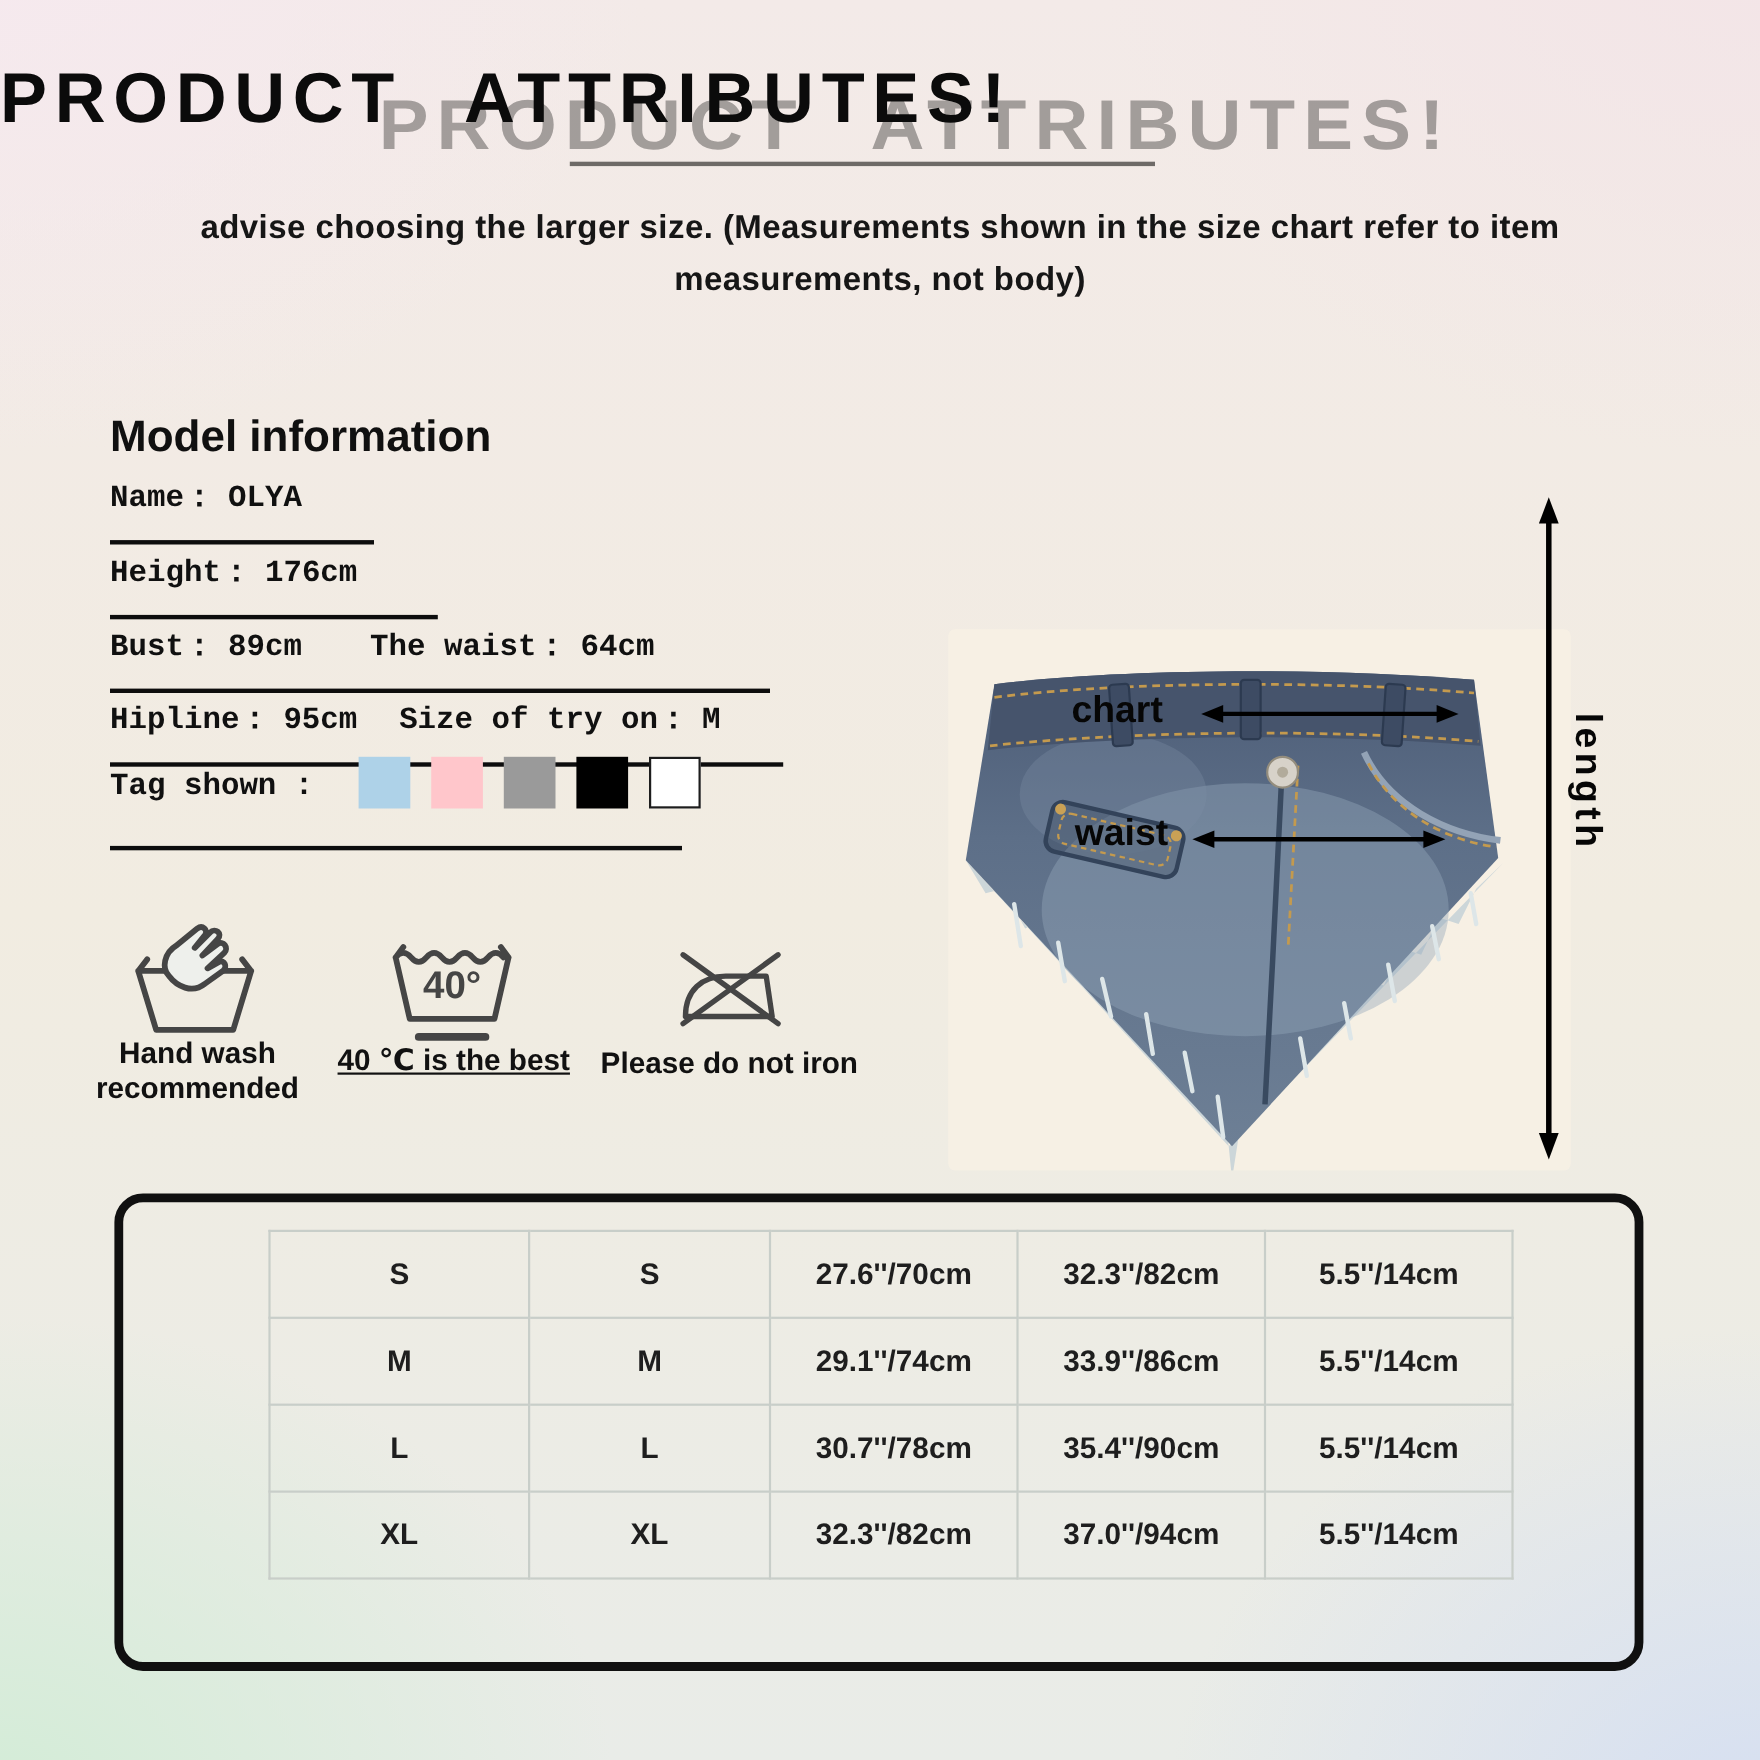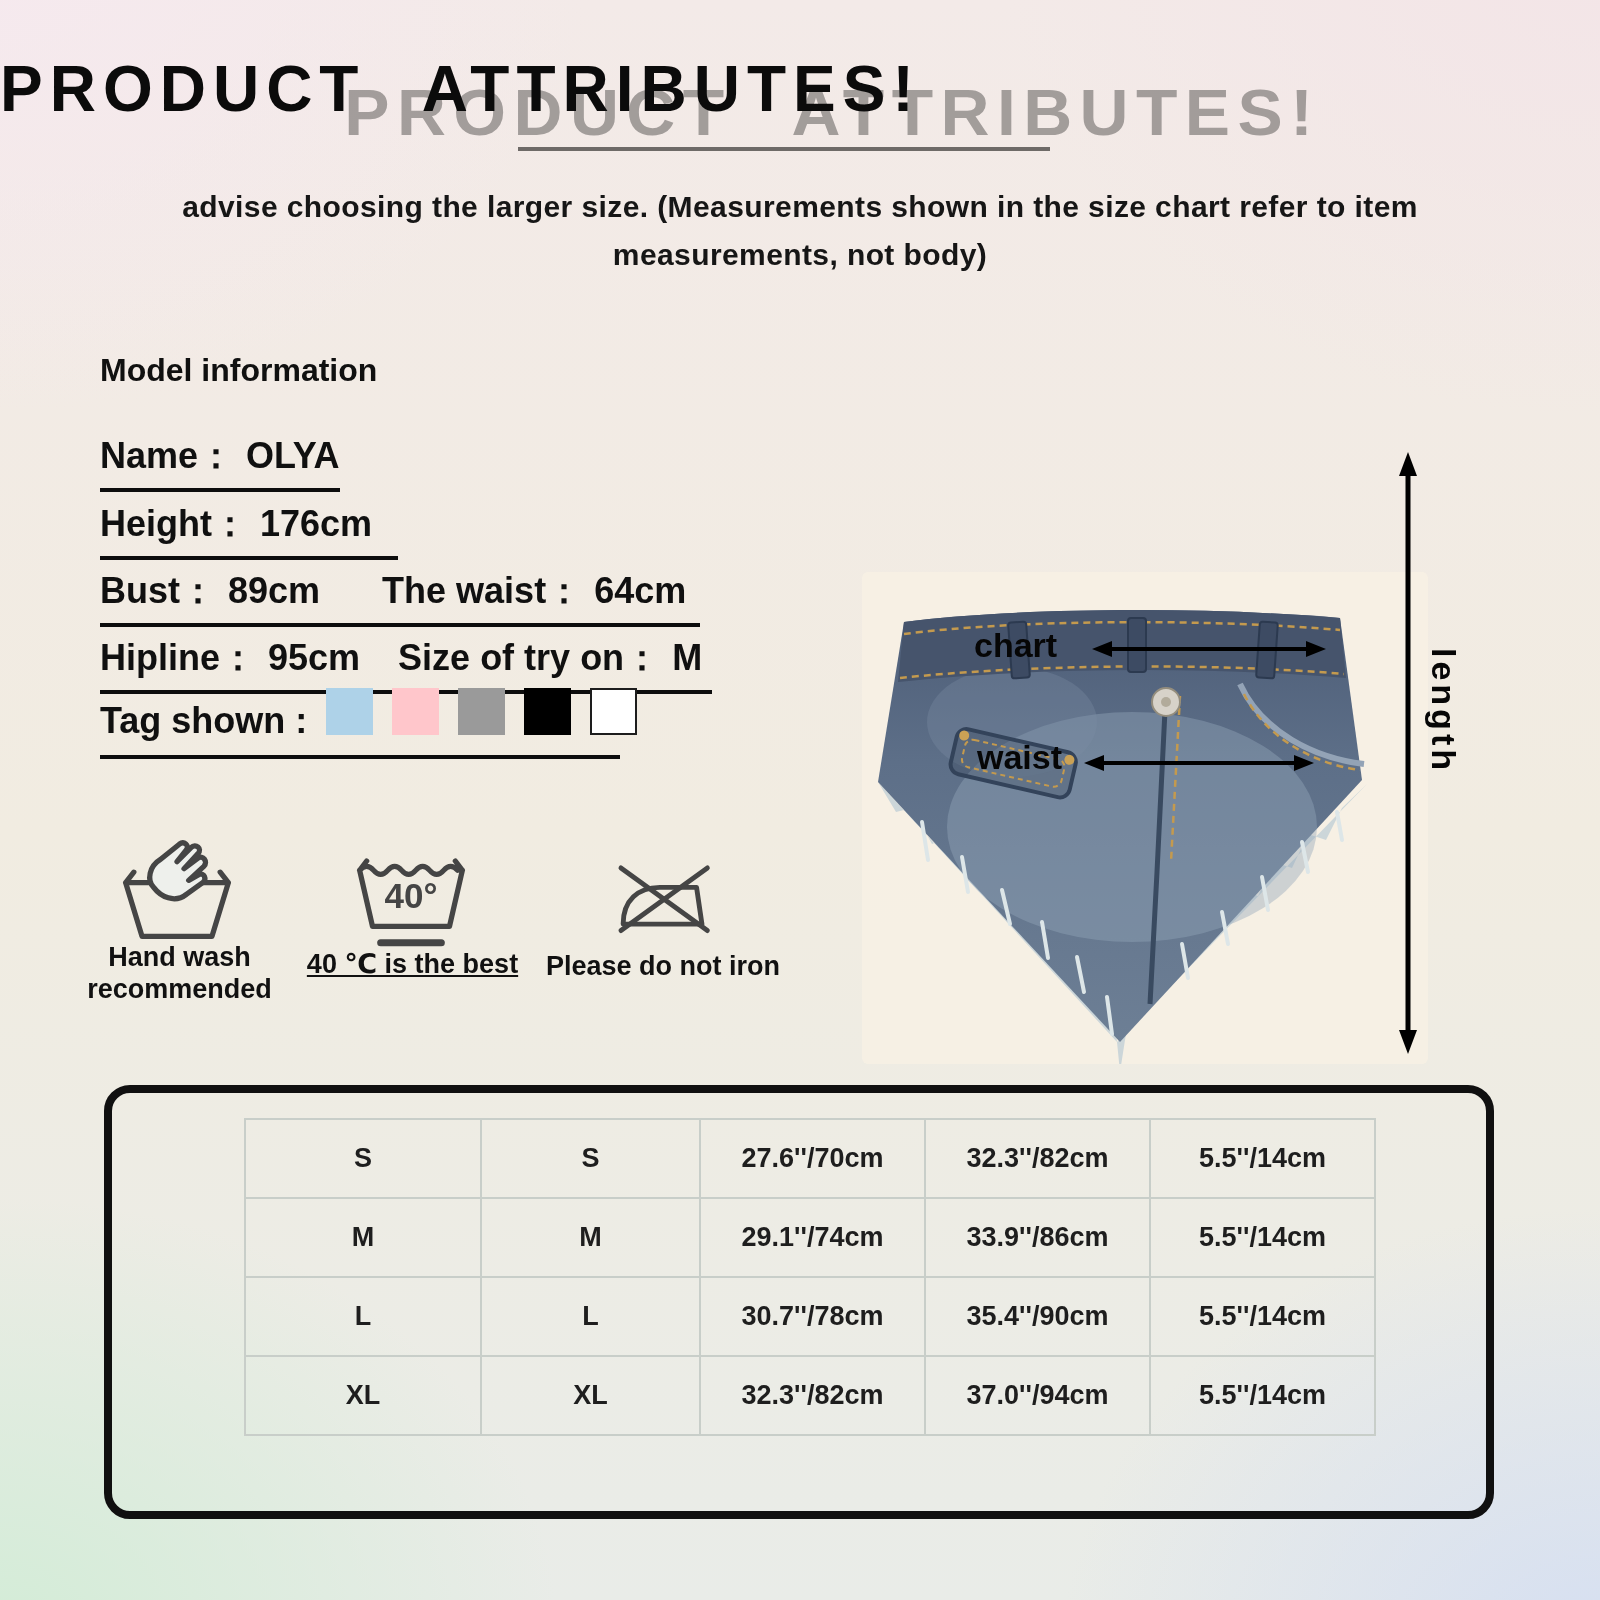--- a/index.html
+++ b/index.html
@@ -17,23 +17,23 @@
   .title-wrap{position:absolute;top:52px;left:0;width:100%;
     font-weight:800;font-size:64px;letter-spacing:7px;word-spacing:34px;white-space:nowrap;}
   .title-shadow{position:absolute;left:50%;top:0;transform:translateX(-46.5%) translateY(24px) scaleX(1.06);
     color:#8f8a88;opacity:.8;z-index:0;}
   .title-main{position:relative;z-index:1;color:#0b0b0b;}
   .title-underline{position:absolute;top:147px;left:518px;width:532px;height:4px;background:#6e6a67;}
   
   .intro{position:absolute;top:183px;left:0;width:100%;text-align:center;
     font-size:30px;font-weight:700;line-height:48px;color:#161616;letter-spacing:.4px;}
   
-  .mi-heading{position:absolute;left:100px;top:352px;font-size:32px;font-weight:800;}
-  .info-row{position:absolute;left:100px;font-size:36px;font-weight:800;
-    border-bottom:4px solid #0d0d0d;padding-bottom:7px;white-space:nowrap;}
+  .mi-heading{position:absolute;left:100px;top:375px;font-size:40px;font-weight:800;}
+  .info-row{position:absolute;left:100px;font-size:28px;font-weight:800;
+    border-bottom:4px solid #0d0d0d;padding-bottom:21px;white-space:nowrap;font-family:Liberation Mono, monospace;}
   .info-row .val{margin-left:12px;}
   .row-name{top:432px;width:240px;}
   .row-height{top:500px;width:298px;}
   .row-bust{top:567px;width:600px;}
   .row-hip{top:634px;width:612px;}
   .row-tag{top:700px;width:520px;height:48px;}
   .gap-lg{margin-left:62px;}
   .gap-md{margin-left:38px;}
   .swatches{position:absolute;left:226px;top:-12px;display:flex;gap:19px;}
   .swatch{width:47px;height:47px;}

